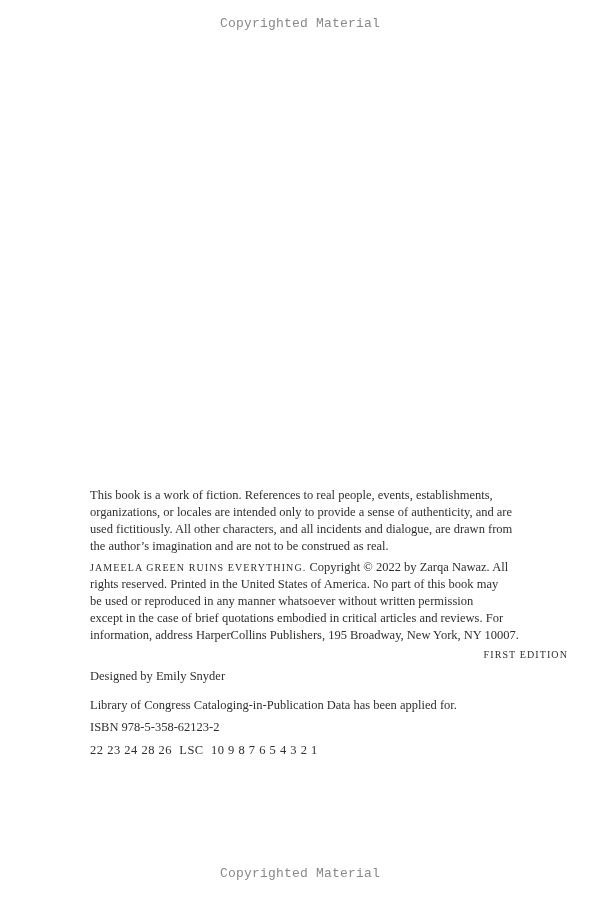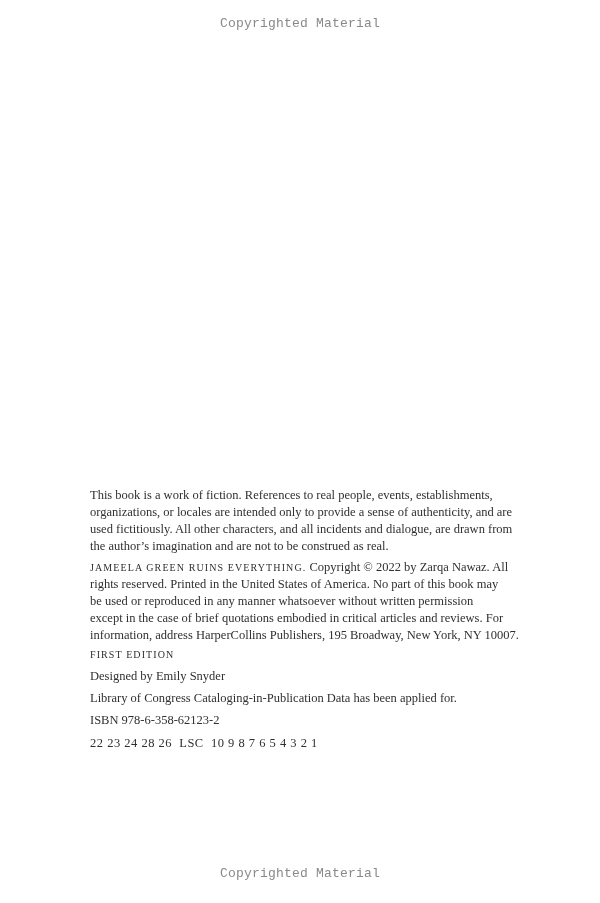--- a/index.html
+++ b/index.html
@@ -41,22 +41,22 @@
     margin: 0;
   }
   .smallcaps {
     font-size: 10px;
     letter-spacing: 1.1px;
     color: #322f2d;
   }
   .mb-disclaimer { margin-bottom: 4px; }
   .mb-notice     { margin-bottom: 2px; }
   .mb-purchasing { margin-bottom: 5px; }
-  .mb-edition    { margin-bottom: 5px; }
-  .mb-designer   { margin-bottom: 5px; }
+  .mb-edition    { margin-bottom: 5px; text-align: right; }
+  .mb-designer   { margin-bottom: 12px; }
   .mb-cataloging { margin-bottom: 5px; }
   .mb-isbn       { margin-bottom: 6px; }
   .printers-key  { white-space: pre; letter-spacing: 0.5px; }
 </style>
 </head>
 <body>
 
 <div class="page">
 
   <div class="watermark watermark-top">Copyrighted Material</div>
@@ -74,21 +74,21 @@
 except in the case of brief quotations embodied in critical articles and reviews. For
 information, address HarperCollins Publishers, 195 Broadway, New York, NY 10007.</span></div>
 
 
     <div class="para smallcaps mb-edition">FIRST EDITION</div>
 
     <div class="para mb-designer">Designed by Emily Snyder</div>
 
     <div class="para mb-cataloging">Library of Congress Cataloging-in-Publication Data has been applied for.</div>
 
-    <div class="para mb-isbn">ISBN 978-6-358-62123-2</div>
+    <div class="para mb-isbn">ISBN 978-5-358-62123-2</div>
 
     <div class="para printers-key">22 23 24 28 26  LSC  10 9 8 7 6 5 4 3 2 1</div>
 
   </div>
 
   <div class="watermark watermark-bottom">Copyrighted Material</div>
 
 </div>
 
 </body></html>

